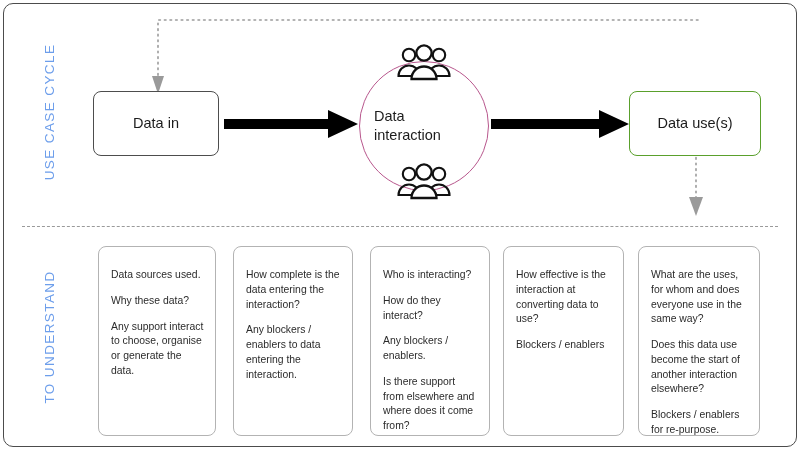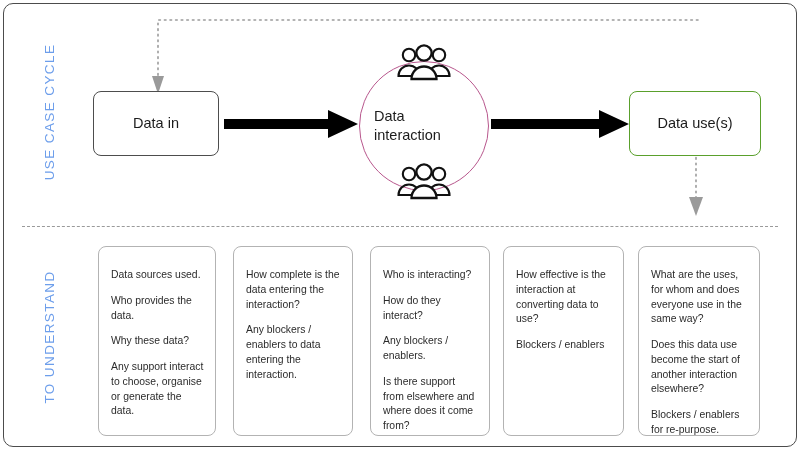--- a/index.html
+++ b/index.html
@@ -212,21 +212,20 @@
   <svg class="arrow-solid" id="arrow2" viewBox="0 0 138 30" preserveAspectRatio="none">
     <polygon points="0,10 108,10 108,1 138,15 108,29 108,20 0,20" fill="#000000"></polygon>
   </svg>
 
   <div class="node" id="node-data-use">
     <span>Data use(s)</span>
   </div>
 
   <div class="card" id="card-0">
     <p>Data sources used.</p>
-    <p>Who provides the data.</p>
     <p>Why these data?</p>
     <p>Any support interact to choose, organise or generate the data.</p>
   </div>
 
   <div class="card" id="card-1">
     <p>How complete is the data entering the interaction?</p>
     <p>Any blockers / enablers to data entering the interaction.</p>
   </div>
 
   <div class="card" id="card-2">

